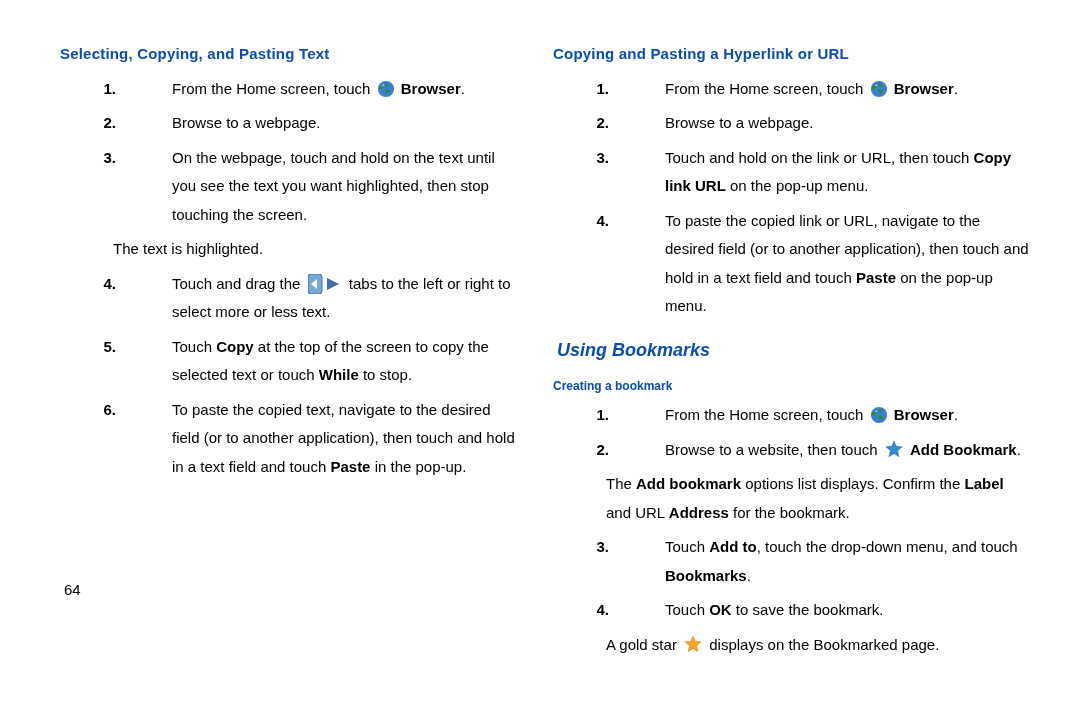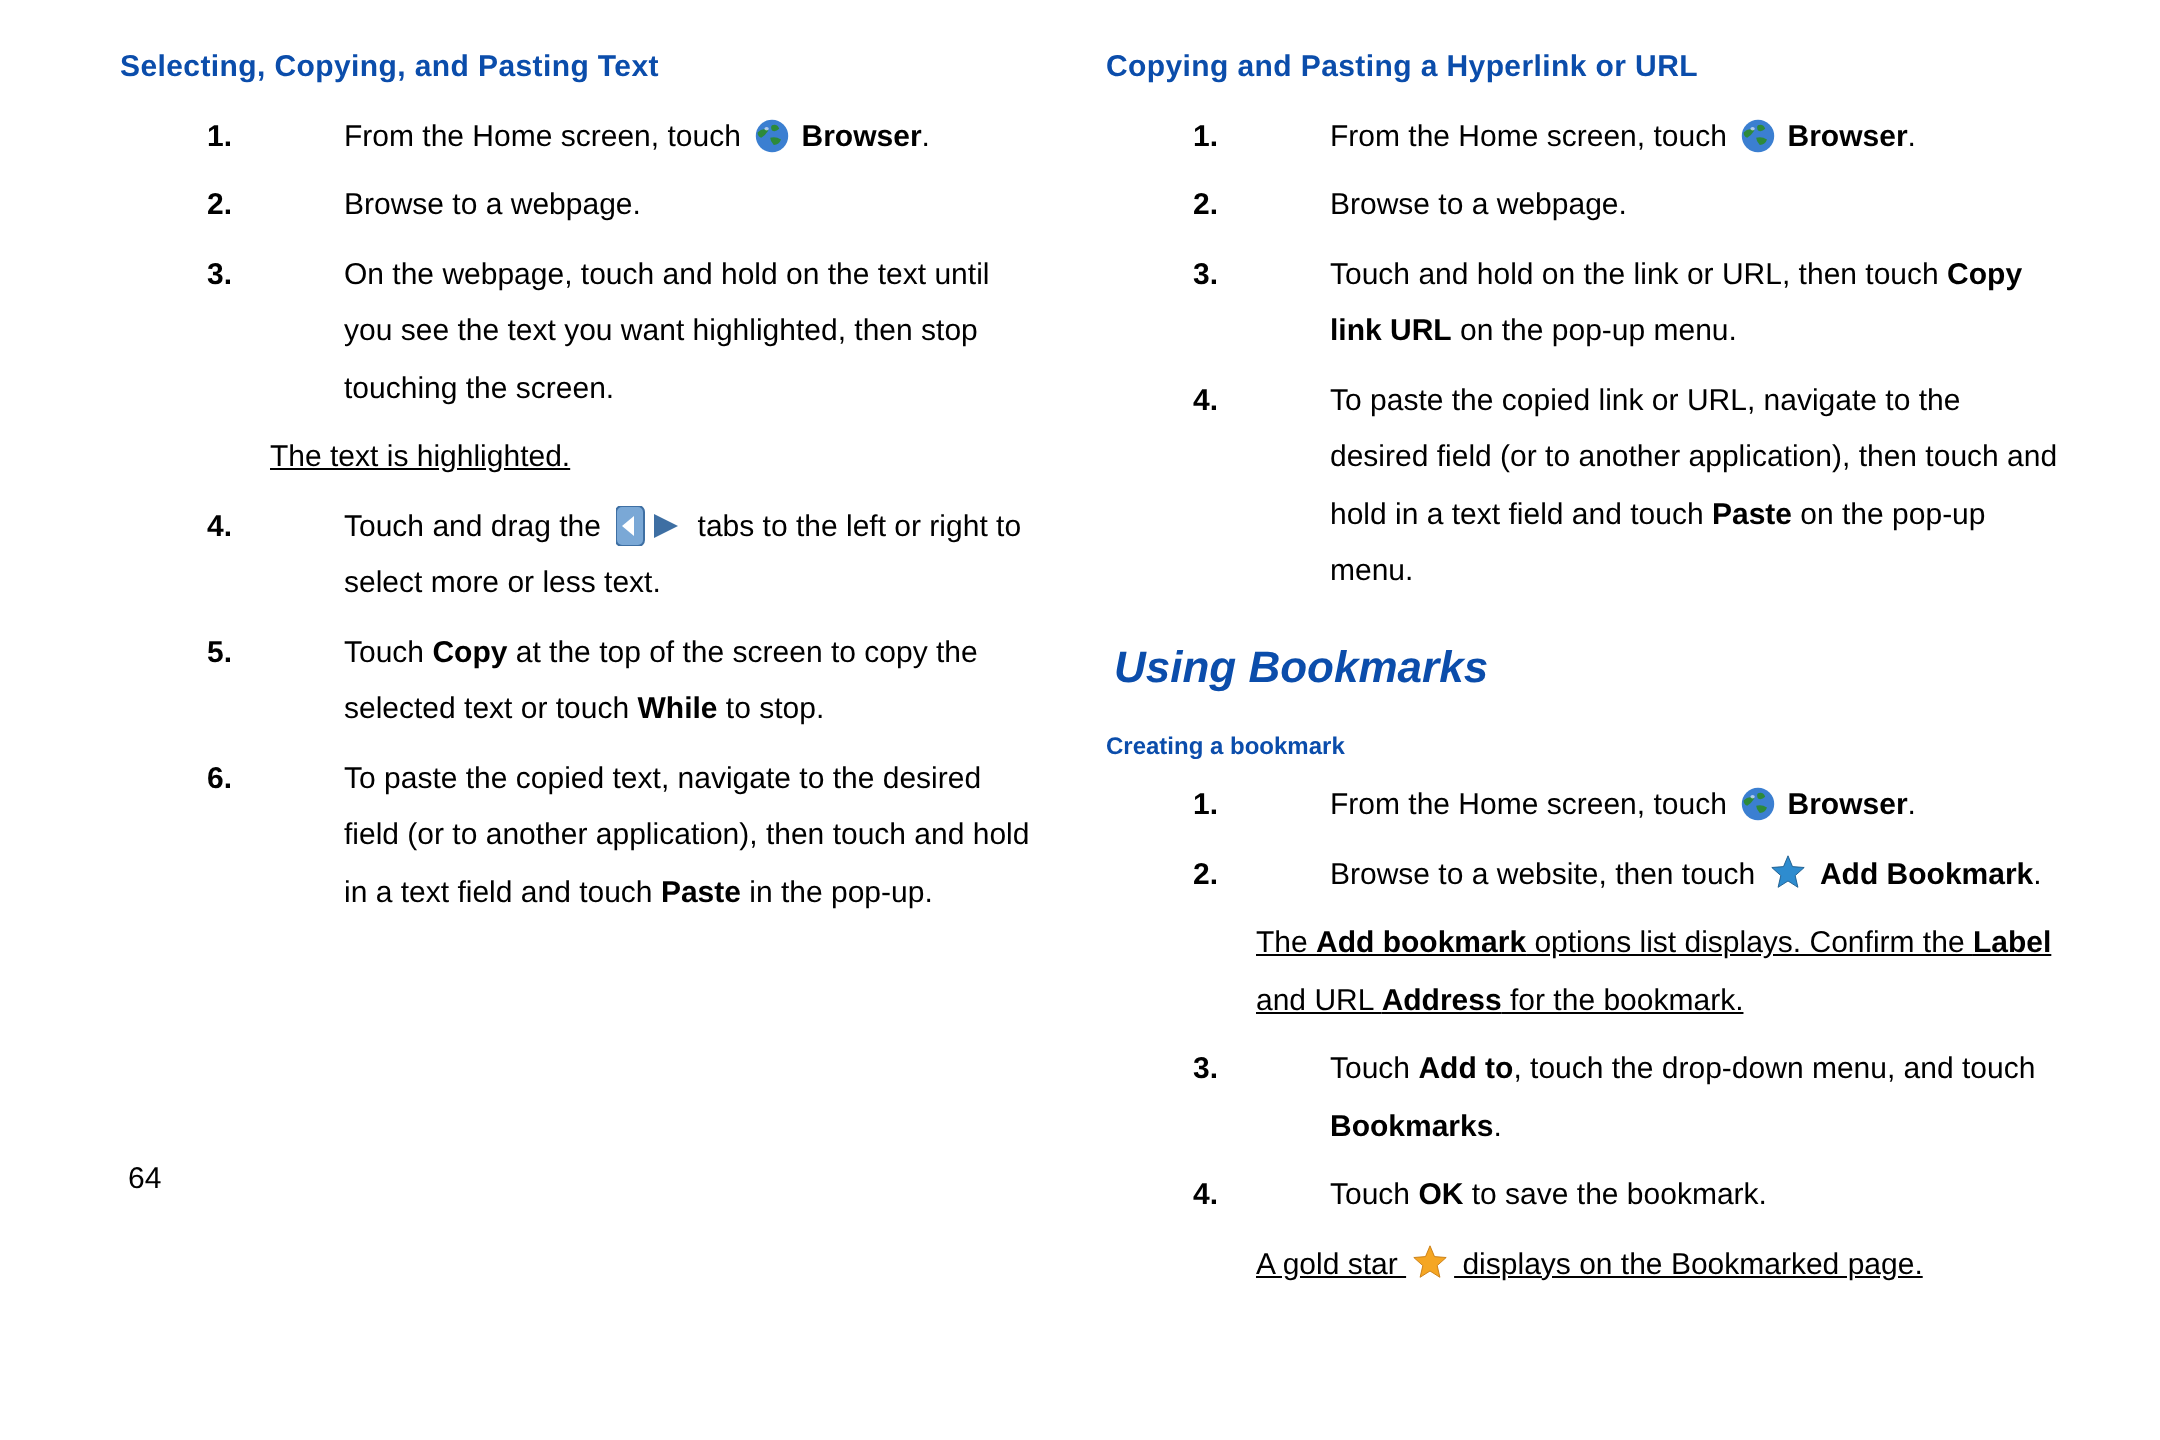--- a/index.html
+++ b/index.html
@@ -10,21 +10,21 @@
     background: #fff;
     font-family: Arial, Helvetica, sans-serif;
     font-size: 15px;
     color: #000;
     line-height: 1.9;
   }
   .page {
     box-sizing: border-box;
     width: 1080px;
     height: 628px;
-    padding: 20px 50px 20px 60px;
+    padding: 40px 50px 20px 60px;
     display: flex;
     flex-direction: row;
     position: relative;
   }
   .col {
     width: 50%;
     box-sizing: border-box;
     padding-right: 26px;
   }
   .col.right {
@@ -35,21 +35,21 @@
     color: #0b4dab;
     font-weight: 700;
     font-size: 15px;
     letter-spacing: 0.2px;
     margin: 0 0 6px 0;
   }
   .h2 {
     color: #0b4dab;
     font-weight: 700;
     font-style: italic;
-    font-size: 22px;
+    font-size: 18px;
     margin: 12px 0 4px 0;
     padding-left: 4px;
   }
   .h3 {
     color: #0b4dab;
     font-weight: 700;
     font-size: 12px;
     margin: 8px 0 4px 0;
   }
   .ol {
@@ -65,24 +65,23 @@
     min-width: 22px;
     font-weight: 700;
     text-align: right;
     margin-right: 8px;
   }
   .txt {
     flex: 1;
     margin-left: 48px;
   }
   .sub {
-    margin-left: 41px;
+    margin-left: 19px;
     margin-top: 2px;
     margin-bottom: 6px;
-    text-decoration: underline;
   }
   .b { font-weight: 700; }
   .pagenum {
     position: absolute;
     left: 64px;
     bottom: 24px;
     font-size: 15px;
     color: #000;
   }
   

